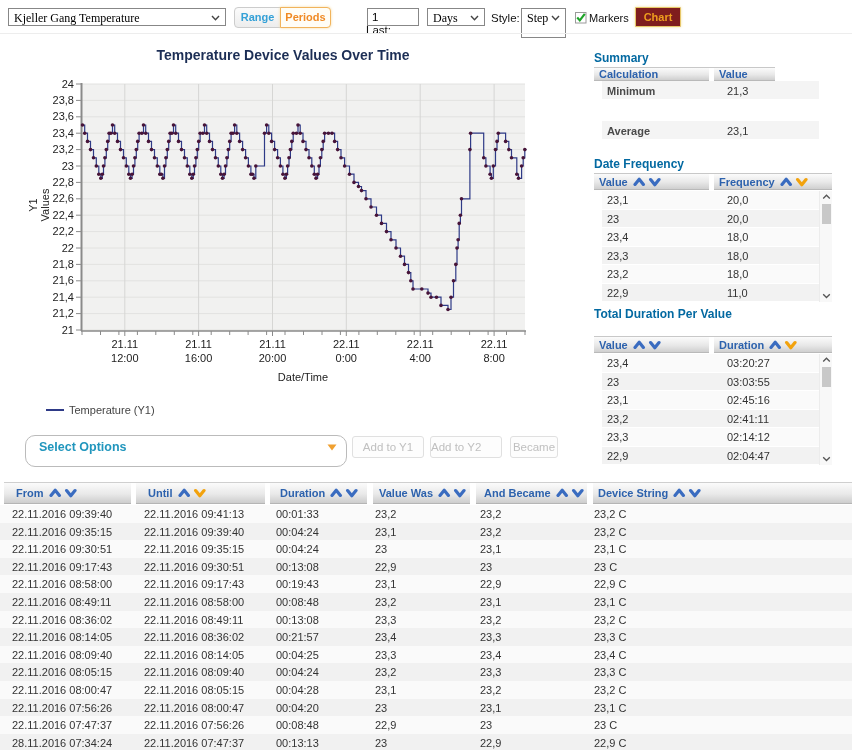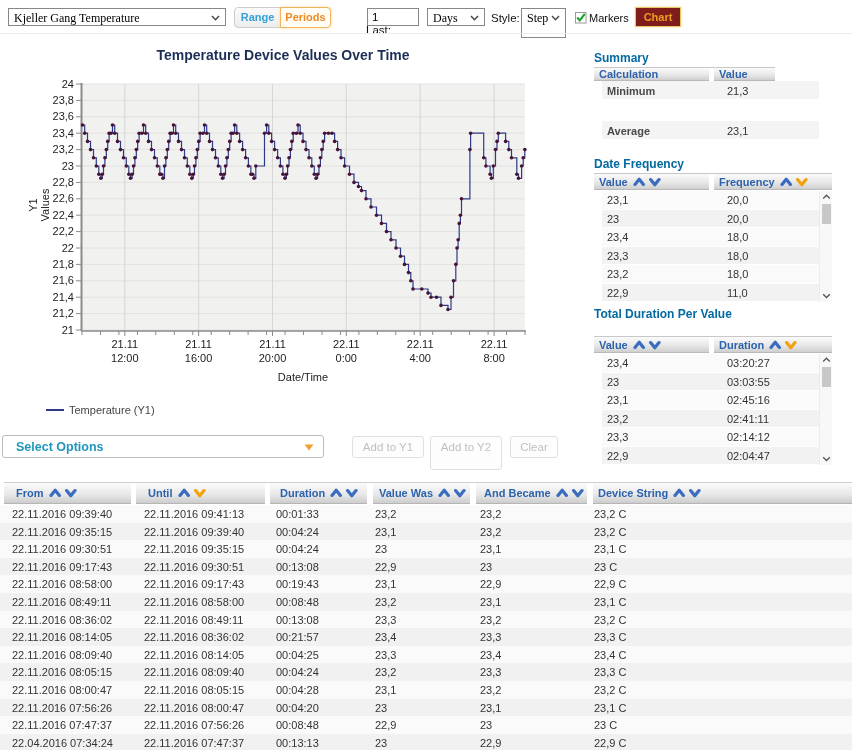--- a/index.html
+++ b/index.html
@@ -462,29 +462,29 @@
 <div class="sbar" style="right:0;top:18px;height:111px;">
       <svg style="position:absolute;left:2px;top:3px;" width="9" height="6" viewBox="0 0 9 6">
         <path d="M1.2 4.5 L4.5 1.2 L7.8 4.5" fill="none" stroke="#555" stroke-width="1.3"></path>
       </svg>
       <div class="sthumb" style="top:13px;height:20px;"></div>
       <svg style="position:absolute;left:2px;bottom:3px;" width="9" height="6" viewBox="0 0 9 6">
         <path d="M1.2 1.2 L4.5 4.5 L7.8 1.2" fill="none" stroke="#555" stroke-width="1.3"></path>
       </svg>
     </div>
 </div>
-<div class="abs" style="left:2px;top:435px;width:322px;height:23px;border:1px solid #bbb;border-radius:3px;background:#fff;">
+<div class="abs" style="left:25px;top:435px;width:322px;height:32px;border:1px solid #bbb;border-radius:10px;background:#fff;">
     <div style="position:absolute;left:13px;top:4px;font-size:12.5px;font-weight:bold;color:#2196bd;">Select Options</div>
     <svg style="position:absolute;right:9px;top:8px;" width="10" height="7" viewBox="0 0 10 7">
       <path d="M0.5 0.5 L9.5 0.5 L5 6.5 Z" fill="#f0a030"></path>
     </svg>
   </div>
 <div class="abs" style="left:352px;top:436px;width:72px;height:22px;border:1px solid #e0e0e0;border-radius:3px;background:#fdfdfd;color:#c0c0c0;font-size:11.5px;text-align:center;line-height:20px;">Add to Y1</div>
-<div class="abs" style="left:430px;top:436px;width:72px;height:34px;border:1px solid #e0e0e0;border-radius:3px;background:#fdfdfd;color:#c0c0c0;font-size:11.5px;text-align:center;line-height:20px;">Add to Y2</div>
-<div class="abs" style="left:510px;top:436px;width:48px;height:22px;border:1px solid #e0e0e0;border-radius:3px;background:#fdfdfd;color:#c0c0c0;font-size:11.5px;text-align:center;line-height:20px;">Clear</div>
+<div class="abs" style="left:430px;top:436px;width:72px;height:22px;border:1px solid #e0e0e0;border-radius:3px;background:#fdfdfd;color:#c0c0c0;font-size:11.5px;line-height:20px;">Add to Y2</div>
+<div class="abs" style="left:510px;top:436px;width:48px;height:22px;border:1px solid #e0e0e0;border-radius:3px;background:#fdfdfd;color:#c0c0c0;font-size:11.5px;text-align:center;line-height:20px;">Became</div>
 <div class="abs bt" style="height:268px;">
 <div class="bthead" style="top:0;">
       <span class="hc c-from">From <svg class="sort" width="28" height="10" viewBox="0 0 28 10">
           <path d="M2 7.4 L6.2 2.2 L10.4 7.4" fill="none" stroke="#3a6cc0" stroke-width="3.2" stroke-linecap="round" stroke-linejoin="round"></path>
           <path d="M17.6 2.6 L21.8 7.8 L26 2.6" fill="none" stroke="#3a6cc0" stroke-width="3.2" stroke-linecap="round" stroke-linejoin="round"></path>
         </svg></span>
       <span class="hc c-until">Until <svg class="sort" width="28" height="10" viewBox="0 0 28 10">
           <path d="M2 7.4 L6.2 2.2 L10.4 7.4" fill="none" stroke="#3a6cc0" stroke-width="3.2" stroke-linecap="round" stroke-linejoin="round"></path>
           <path d="M17.6 2.6 L21.8 7.8 L26 2.6" fill="none" stroke="#f2a20d" stroke-width="3.2" stroke-linecap="round" stroke-linejoin="round"></path>
         </svg></span>
@@ -608,20 +608,20 @@
     </div>
 <div class="btrow even" style="top:234.2px;">
       <span class="c-from">22.11.2016 07:47:37</span>
       <span class="c-until">22.11.2016 07:56:26</span>
       <span class="c-dur">00:08:48</span>
       <span class="c-was">22,9</span>
       <span class="c-bec">23</span>
       <span class="c-dev">23 C</span>
     </div>
 <div class="btrow odd" style="top:251.8px;">
-      <span class="c-from">22.04.2016 07:34:24</span>
+      <span class="c-from">28.11.2016 07:34:24</span>
       <span class="c-until">22.11.2016 07:47:37</span>
       <span class="c-dur">00:13:13</span>
       <span class="c-was">23</span>
       <span class="c-bec">22,9</span>
       <span class="c-dev">22,9 C</span>
     </div>
 </div>
 
 </body></html>

